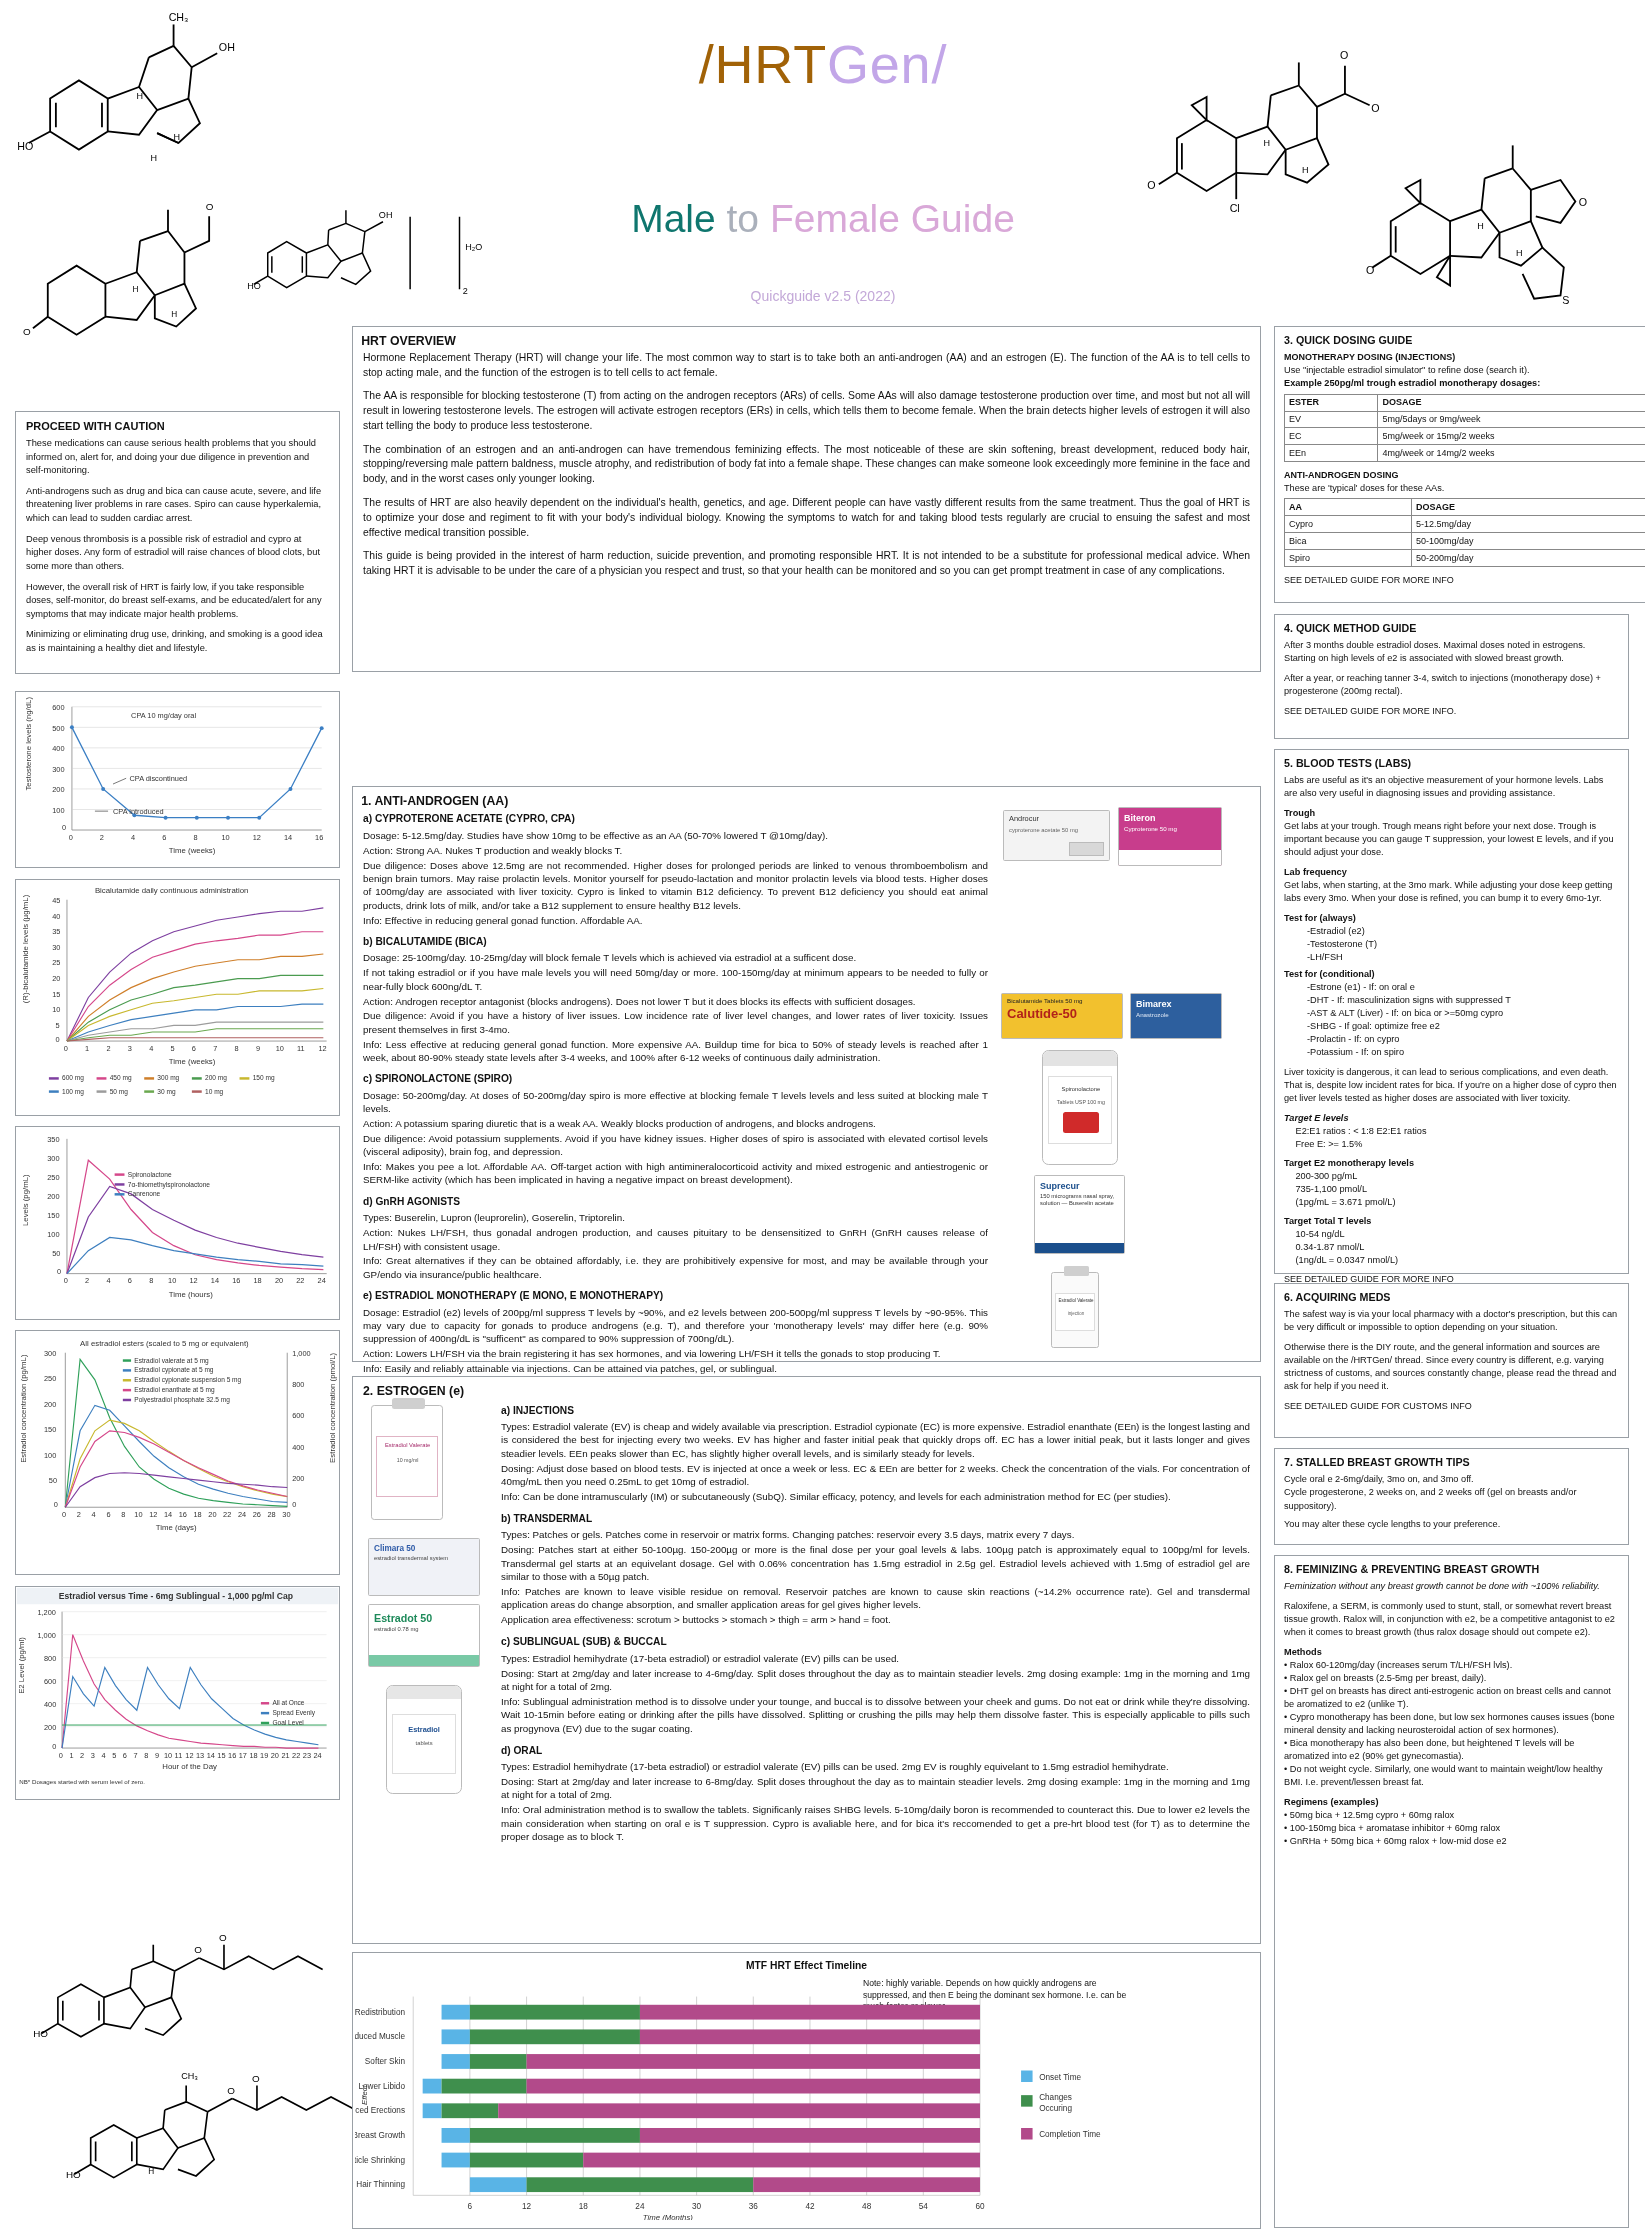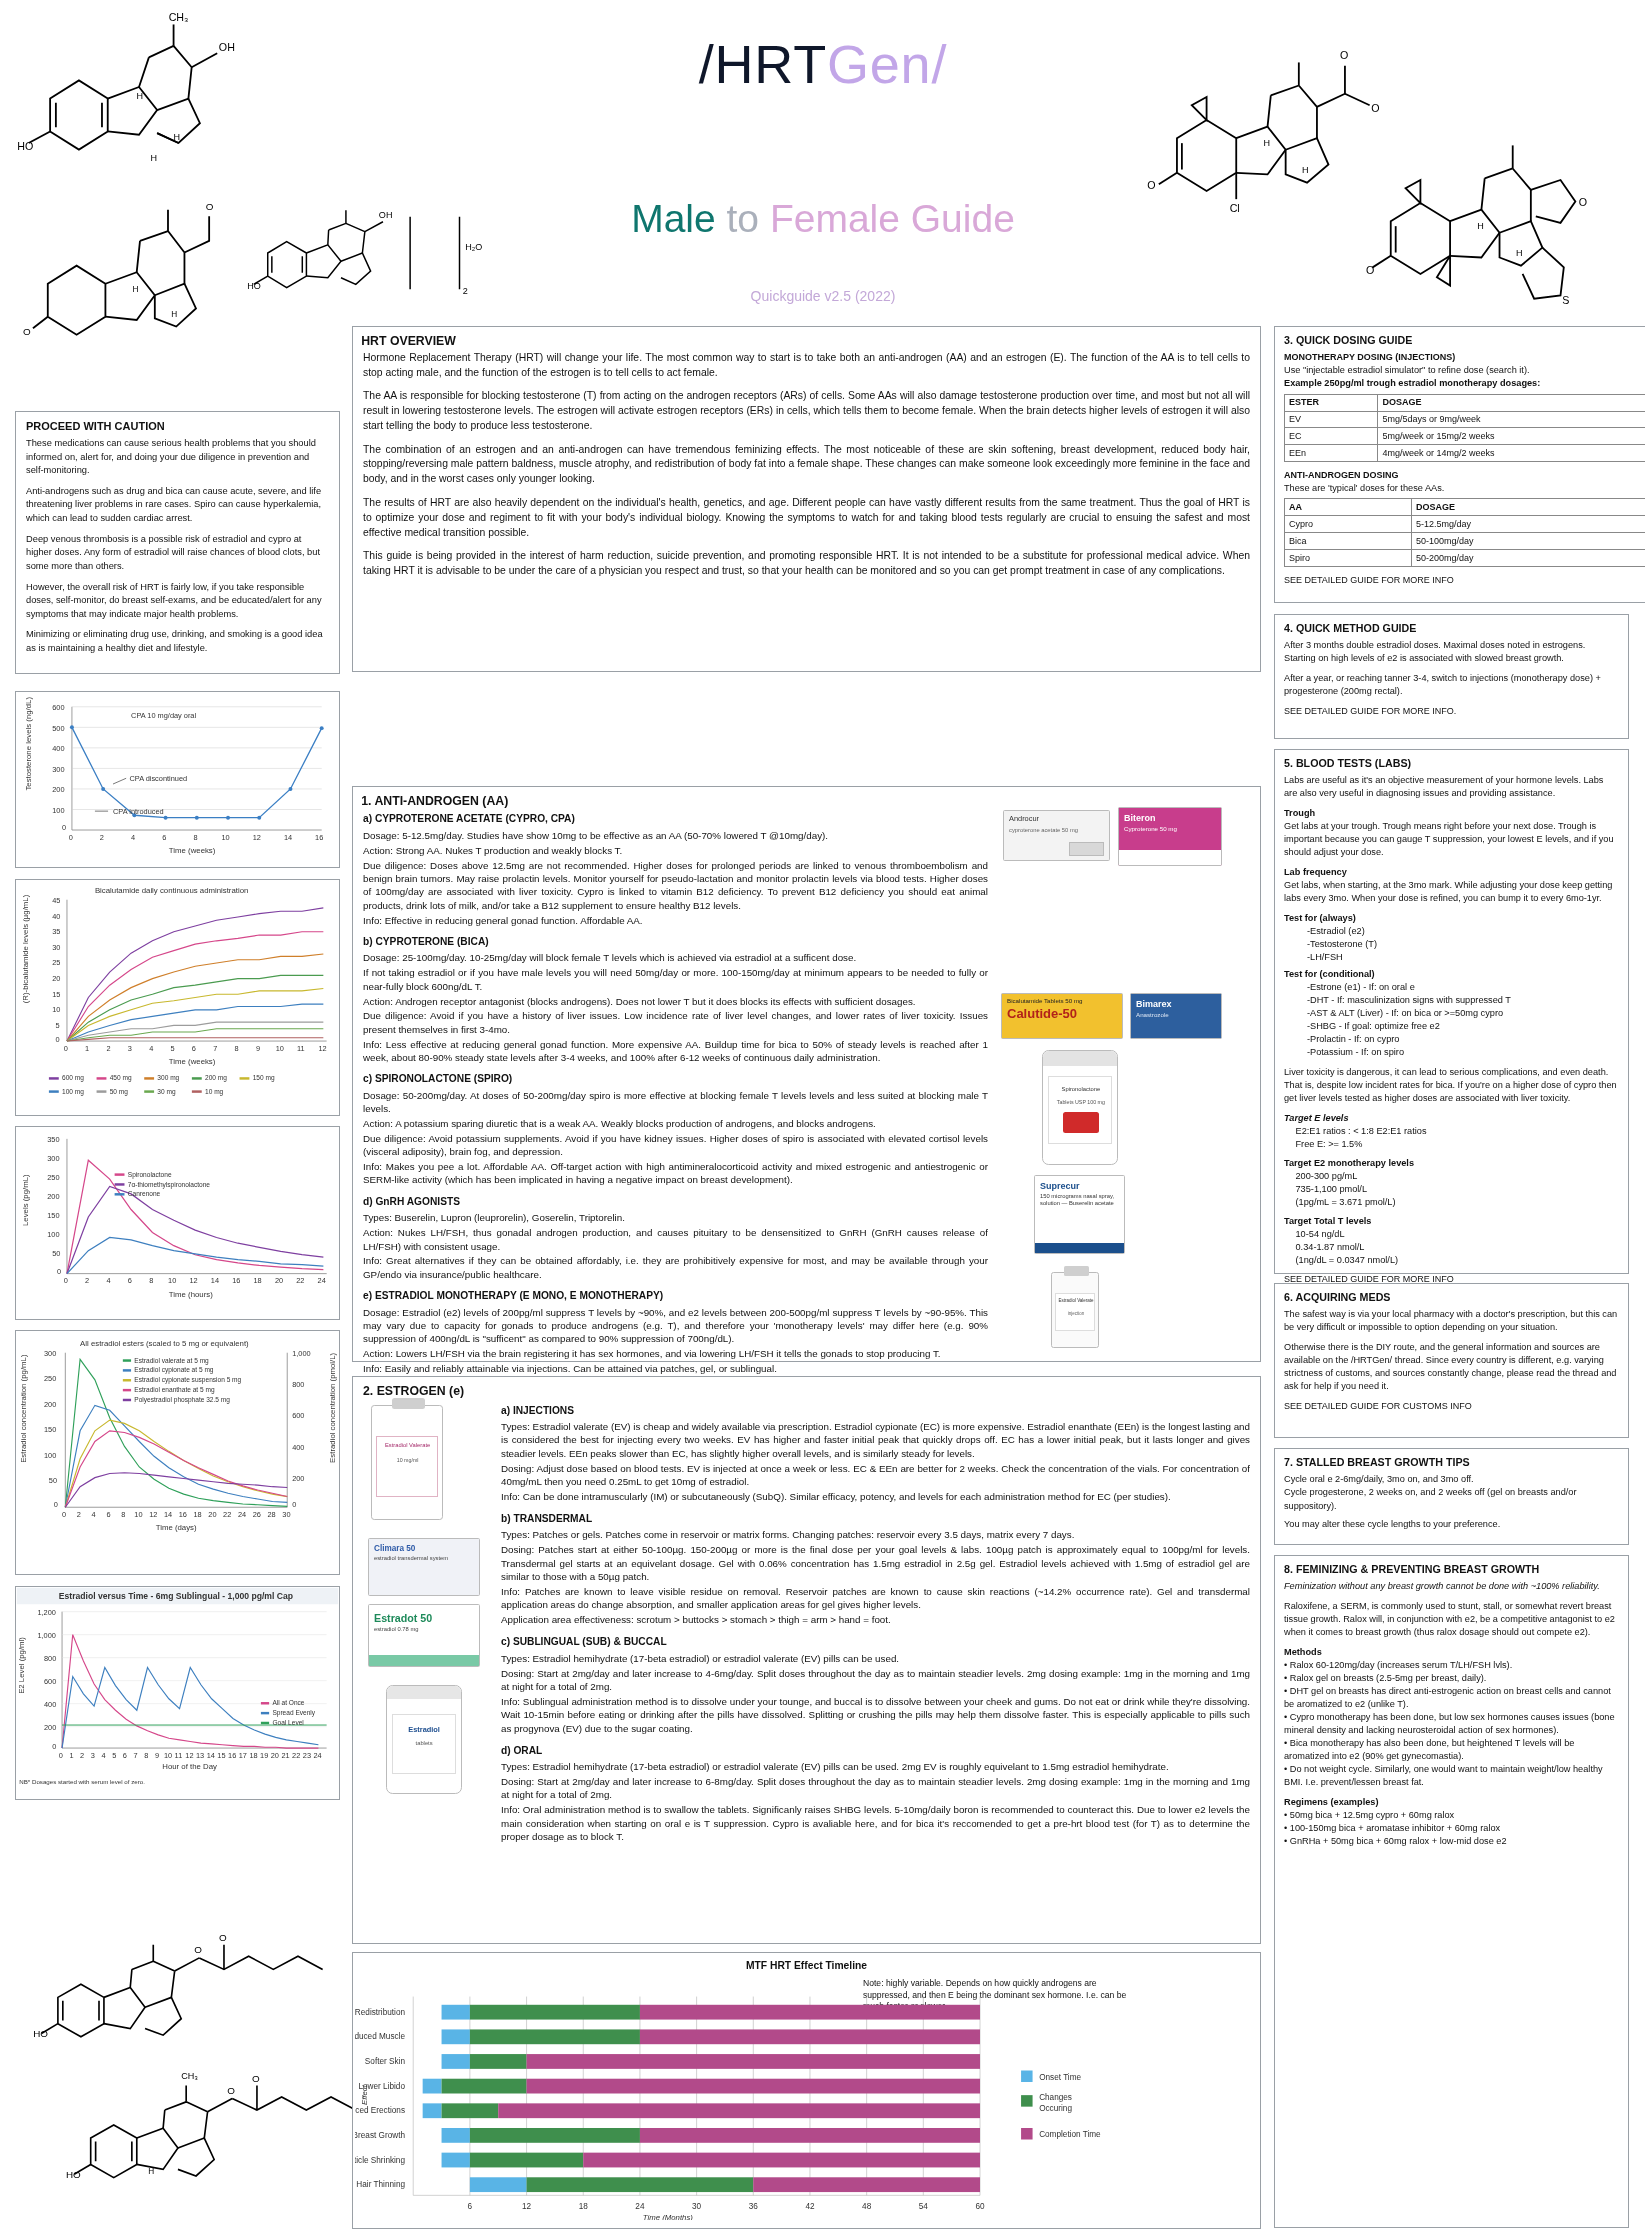--- a/index.html
+++ b/index.html
@@ -1,20 +1,20 @@
 <!DOCTYPE html>
 <html style="font-size:13px"><head>
 <meta charset="utf-8">
 <style>
   html,body{margin:0;padding:0;background:#ffffff;}
   body{width:1645px;height:2239px;font-family:"Liberation Sans",sans-serif;color:#111;position:relative;overflow:hidden;}
   .page{position:relative;width:1645px;height:2239px;}
   
   .title-main{position:absolute;left:535px;top:33px;width:576px;text-align:center;font-size:54px;letter-spacing:0.8px;}
-  .title-main .hrt{color:#0f172a;}
+  .title-main .hrt{color:#a16207;}
   .title-main .gen{color:#c2a6e8;}
   .title-sub{position:absolute;left:494px;top:197px;width:658px;text-align:center;font-size:39px;}
   .title-sub .male{color:#0f766e;}
   .title-sub .to{color:#aab0bb;}
   .title-sub .female{color:#d9a8d8;}
   .title-ver{position:absolute;left:494px;top:288px;width:658px;text-align:center;font-size:14px;color:#c3a8d8;}
   
   .box{position:absolute;border:0.8px solid #9aa0a6;background:#fff;box-sizing:border-box;}
   .box h2{margin:0;padding:6.6px 8.2px 3.3px 8.2px;font-size:12.3px;font-weight:bold;}
   .box .body{padding:0 10px 8.2px 10px;font-size:10.4px;line-height:1.42;text-align:justify;}
@@ -235,21 +235,21 @@
 
   <div class="box" id="aa">
     <h2>1. ANTI-ANDROGEN (AA)</h2>
     <div class="body">
       <h3>a) CYPROTERONE ACETATE (CYPRO, CPA)</h3>
       <p class="ln">Dosage: 5-12.5mg/day. Studies have show 10mg to be effective as an AA (50-70% lowered T @10mg/day).</p>
       <p class="ln">Action: Strong AA. Nukes T production and weakly blocks T.</p>
       <p class="ln">Due diligence: Doses above 12.5mg are not recommended. Higher doses for prolonged periods are linked to venous thromboembolism and benign brain tumors. May raise prolactin levels. Monitor yourself for pseudo-lactation and monitor prolactin levels via blood tests. Higher doses of 100mg/day are associated with liver toxicity. Cypro is linked to vitamin B12 deficiency. To prevent B12 deficiency you should eat animal products, drink lots of milk, and/or take a B12 supplement to ensure healthy B12 levels.</p>
       <p class="ln">Info: Effective in reducing general gonad function. Affordable AA.</p>
 
-      <h3>b) CYPROTERONE (BICA)</h3>
+      <h3>b) BICALUTAMIDE (BICA)</h3>
       <p class="ln">Dosage: 25-100mg/day. 10-25mg/day will block female T levels which is achieved via estradiol at a sufficent dose.</p>
       <p class="ln">If not taking estradiol or if you have male levels you will need 50mg/day or more. 100-150mg/day at minimum appears to be needed to fully or near-fully block 600ng/dL T.</p>
       <p class="ln">Action: Androgen receptor antagonist (blocks androgens). Does not lower T but it does blocks its effects with sufficient dosages.</p>
       <p class="ln">Due diligence: Avoid if you have a history of liver issues. Low incidence rate of liver level changes, and lower rates of liver toxicity. Issues present themselves in first 3-4mo.</p>
       <p class="ln">Info: Less effective at reducing general gonad function. More expensive AA. Buildup time for bica to 50% of steady levels is reached after 1 week, about 80-90% steady state levels after 3-4 weeks, and 100% after 6-12 weeks of continuous daily administration.</p>
 
       <h3>c) SPIRONOLACTONE (SPIRO)</h3>
       <p class="ln">Dosage: 50-200mg/day. At doses of 50-200mg/day spiro is more effective at blocking female T levels levels and less suited at blocking male T levels.</p>
       <p class="ln">Action: A potassium sparing diuretic that is a weak AA. Weakly blocks production of androgens, and blocks androgens.</p>
       <p class="ln">Due diligence: Avoid potassium supplements. Avoid if you have kidney issues. Higher doses of spiro is associated with elevated cortisol levels (visceral adiposity), brain fog, and depression.</p>

